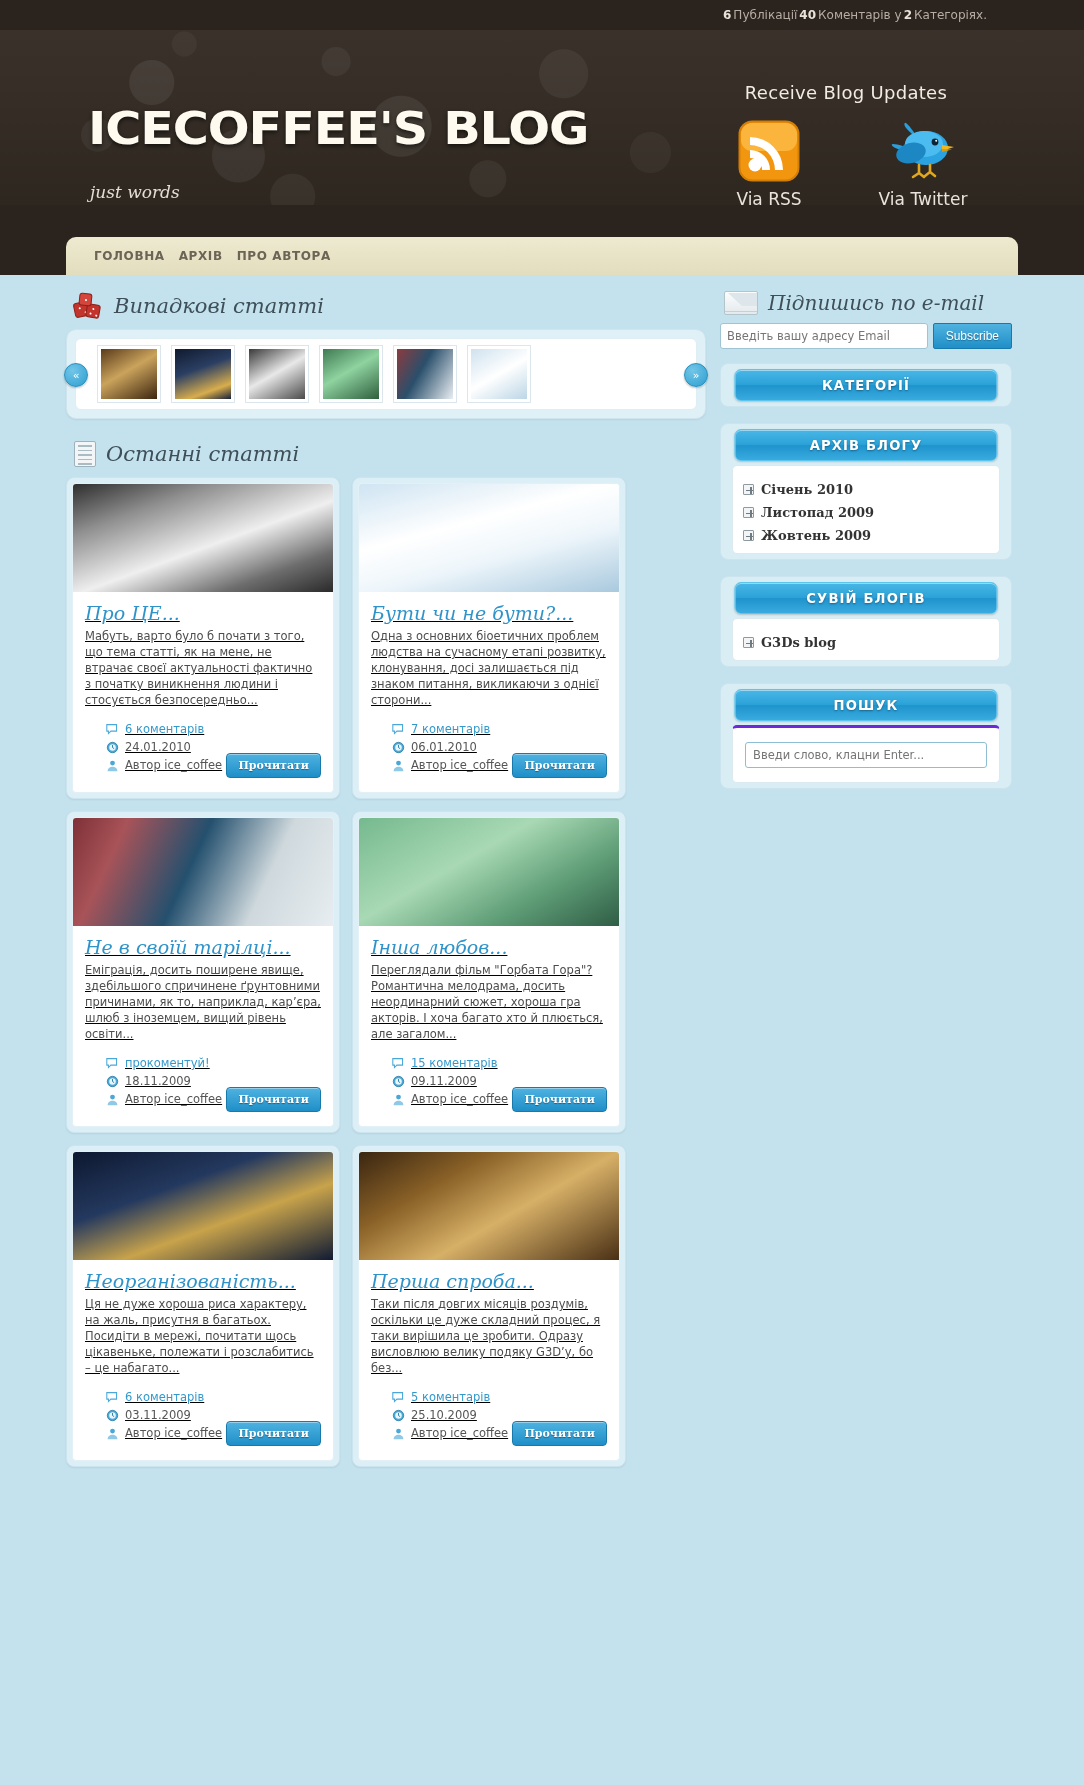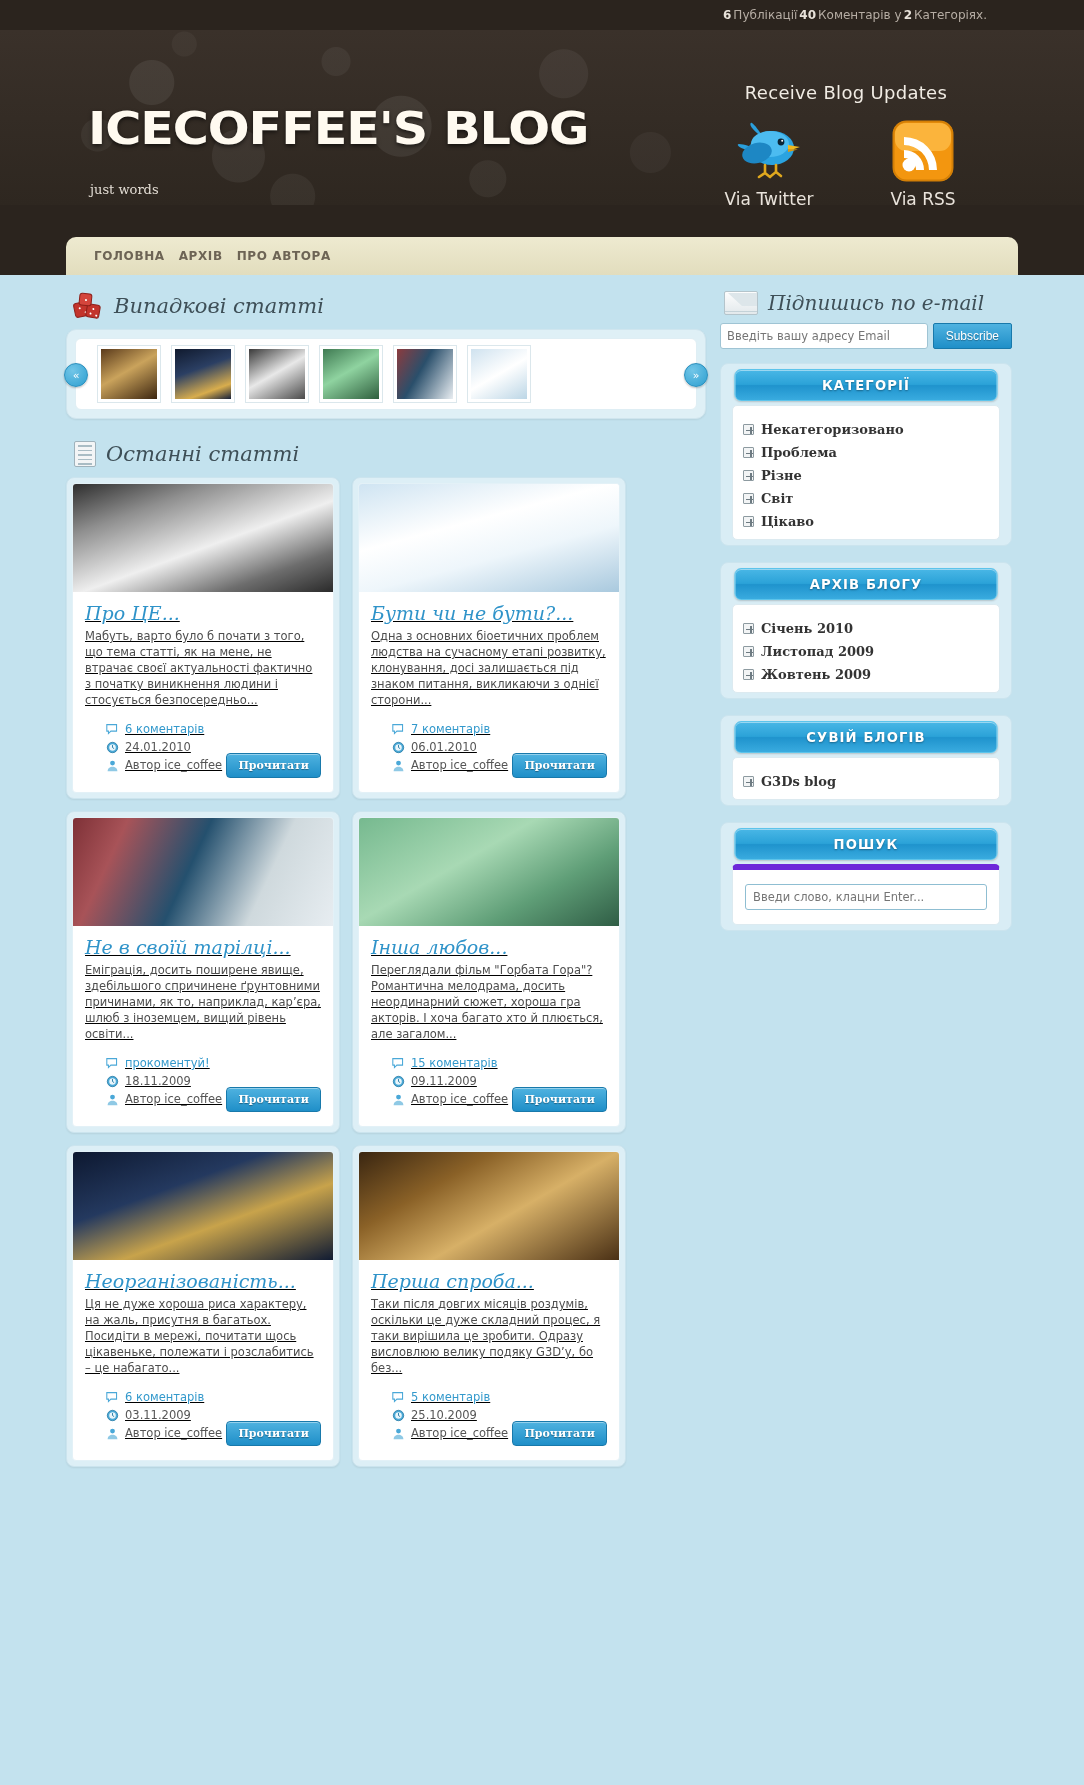--- a/index.html
+++ b/index.html
@@ -38,21 +38,21 @@
   }
   .logo{
     position:absolute; left:88px; top:73px;
     font-family:"DejaVu Sans", sans-serif;
     font-weight:bold; font-size:44px; letter-spacing:-1px;
     color:#fffaf0; transform:scaleX(1.12); transform-origin:left center;
     text-shadow:0 2px 4px rgba(0,0,0,.6);
   }
   .tagline{
     position:absolute; left:90px; top:152px;
-    font-family:"DejaVu Serif", serif; font-size:13px; color:#e4ded5;
+    font-family:"DejaVu Serif", serif; font-size:17px; color:#e4ded5;font-style:italic;
   }
   .rightbox{
     position:absolute; right:88px; top:52px; width:300px; text-align:center;
   }
   .rb-title{
     font-family:"DejaVu Sans", sans-serif;
     font-size:18px; color:#f1ece4; letter-spacing:.3px;
   }
   .social-row{ display:flex; justify-content:center; gap:38px; margin-top:14px;}
   .social{ width:116px; text-align:center; cursor:pointer;}
@@ -209,53 +209,53 @@
   <span>Категоріях.</span>
 </div>
 
 <div class="header">
   <div class="logo">ICECOFFEE'S BLOG</div>
   <div class="tagline">just words</div>
 
   <div class="rightbox">
     <div class="rb-title">Receive Blog Updates</div>
     <div class="social-row">
+      <div class="social">
+        <div class="social-ico">
+          <svg width="62" height="62" viewBox="0 0 62 62">
+            <rect x="1" y="1" width="60" height="60" rx="13" fill="#f3960f"></rect>
+            <rect x="3" y="3" width="56" height="28" rx="11" fill="#fbb43c"></rect>
+            <rect x="1.5" y="1.5" width="59" height="59" rx="13" fill="none" stroke="#d37f06" stroke-width="2"></rect>
+            <circle cx="17" cy="45" r="6.5" fill="#fff"></circle>
+            <path d="M12 30 A20 20 0 0 1 32 50 L24 50 A12 12 0 0 0 12 38 Z" fill="#fff"></path>
+            <path d="M12 17 A33 33 0 0 1 45 50 L37 50 A25 25 0 0 0 12 25 Z" fill="#fff"></path>
+          </svg>
+        </div>
+        <div class="social-lbl">Via RSS</div>
+      </div>
       <div class="social">
         <div class="social-ico">
           <svg width="74" height="62" viewBox="0 0 74 62">
             <g>
               <path d="M26 14 C16 6 18 2 20 3 C23 5 27 11 29 14 Z" fill="#2a9fdc"></path>
               <path d="M16 30 C6 28 4 24 7 24 C12 24 20 27 24 29 Z" fill="#2a9fdc"></path>
               <ellipse cx="40" cy="28" rx="22" ry="17" fill="#2aa3e0"></ellipse>
               <ellipse cx="38" cy="24" rx="19" ry="13" fill="#4cbcf0"></ellipse>
               <ellipse cx="25" cy="33" rx="15" ry="10" fill="#1d87c4" transform="rotate(-14 25 33)"></ellipse>
               <circle cx="49" cy="22" r="3.4" fill="#0b2536"></circle>
               <circle cx="50.2" cy="20.8" r="1" fill="#fff"></circle>
               <path d="M56 25 L68 27 L56 31 Z" fill="#f0b81f"></path>
               <path d="M56 29 L66 29.5 L56 32 Z" fill="#d89a14"></path>
               <path d="M33 45 L33 53 L27 57 M33 53 L38 57" stroke="#e0a81e" stroke-width="2.6" fill="none" stroke-linecap="round"></path>
               <path d="M44 45 L44 52 L39 56 M44 52 L49 56" stroke="#e0a81e" stroke-width="2.6" fill="none" stroke-linecap="round"></path>
             </g>
           </svg>
         </div>
         <div class="social-lbl">Via Twitter</div>
       </div>
-      <div class="social">
-        <div class="social-ico">
-          <svg width="62" height="62" viewBox="0 0 62 62">
-            <rect x="1" y="1" width="60" height="60" rx="13" fill="#f3960f"></rect>
-            <rect x="3" y="3" width="56" height="28" rx="11" fill="#fbb43c"></rect>
-            <rect x="1.5" y="1.5" width="59" height="59" rx="13" fill="none" stroke="#d37f06" stroke-width="2"></rect>
-            <circle cx="17" cy="45" r="6.5" fill="#fff"></circle>
-            <path d="M12 30 A20 20 0 0 1 32 50 L24 50 A12 12 0 0 0 12 38 Z" fill="#fff"></path>
-            <path d="M12 17 A33 33 0 0 1 45 50 L37 50 A25 25 0 0 0 12 25 Z" fill="#fff"></path>
-          </svg>
-        </div>
-        <div class="social-lbl">Via RSS</div>
-      </div>
     </div>
   </div>
 </div>
 
 <div class="navwrap">
   <div class="nav">
     <a>ГОЛОВНА</a>
     <a>АРХІВ</a>
     <a>ПРО АВТОРА</a>
   </div>
@@ -525,42 +525,20 @@
       </div>
 
       <div class="sub-row">
         <input class="sub-input" value="" placeholder="Введіть вашу адресу Email" style="">
         <button class="sub-btn">Subscribe</button>
       </div>
 
       <div class="widget">
         <div class="w-wrap">
           <div class="w-head">КАТЕГОРІЇ</div>
-          <div class="w-body" style="z-index:auto;position:static;margin-top:4px;border-top:1px solid #dceaf0;border-radius:5px;">
-            <div class="w-li">
-                <span class="plus"></span>
-                <span>Некатегоризовано</span>
-              </div>
-            <div class="w-li">
-                <span class="plus"></span>
-                <span>Проблема</span>
-              </div>
-            <div class="w-li">
-                <span class="plus"></span>
-                <span>Різне</span>
-              </div>
-            <div class="w-li">
-                <span class="plus"></span>
-                <span>Світ</span>
-              </div>
-            <div class="w-li" style="margin-bottom:0">
-                <span class="plus"></span>
-                <span>Цікаво</span>
-              </div>
-          </div>
         </div>
       </div>
 
       <div class="widget">
         <div class="w-wrap">
           <div class="w-head">АРХІВ БЛОГУ</div>
           <div class="w-body" style="z-index:auto;position:static;margin-top:4px;border-top:1px solid #dceaf0;border-radius:5px;">
             <div class="w-li">
                 <span class="plus"></span>
                 <span>Січень 2010</span>
@@ -585,21 +563,21 @@
                 <span class="plus"></span>
                 <span>G3Ds blog</span>
               </div>
           </div>
         </div>
       </div>
 
       <div class="widget">
         <div class="w-wrap">
           <div class="w-head">ПОШУК</div>
-          <div class="w-body" style="z-index:auto;position:static;margin-top:4px;border-top:6px solid #6d28d9;border-radius:5px;padding:14px 12px;">
+          <div class="w-body" style="z-index:auto;position:static;margin-top:4px;border-top:3px solid #6d28d9;border-radius:5px;padding:14px 12px;">
             <input class="search-input" value="" placeholder="Введи слово, клацни Enter..." style="">
           </div>
         </div>
       </div>
 
     </div>
   </div>
 </div>
 
 </body></html>

